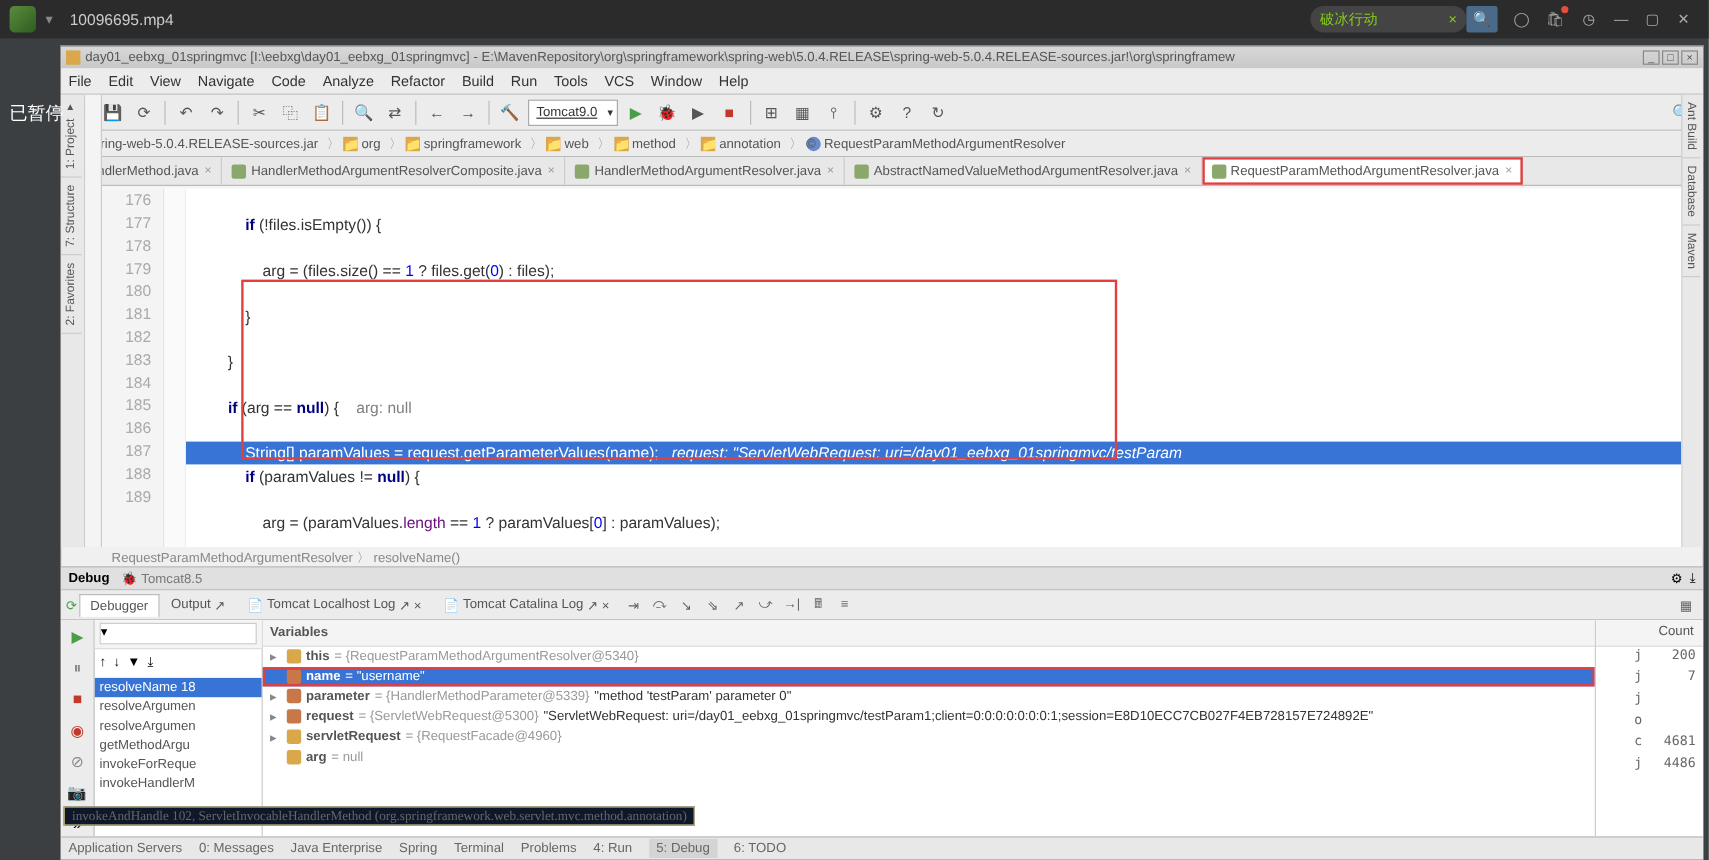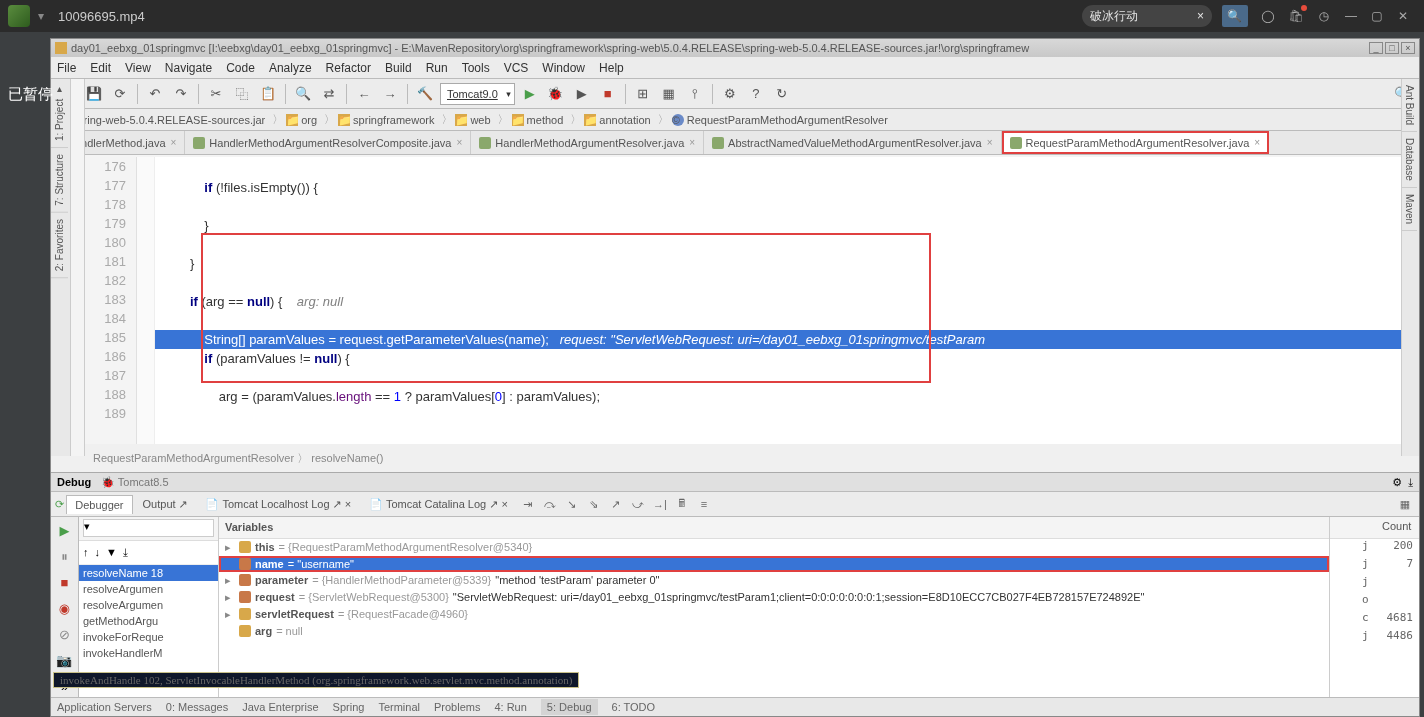--- a/index.html
+++ b/index.html
@@ -3,21 +3,21 @@
 <meta charset="utf-8">
 <style>
 * { margin: 0; padding: 0; box-sizing: border-box; font-family: "Segoe UI", Arial, sans-serif; }
 body { width: 1424px; height: 717px; background: #3c3f41; overflow: hidden; font-size: 12px; }
 
 
 .top-bar { height: 32px; background: #2b2b2b; display: flex; align-items: center; padding: 0 8px; color: #aaa; }
 .top-bar .logo { width: 22px; height: 22px; background: linear-gradient(135deg,#5a8c3e,#2e5c1e); border-radius: 4px; margin-right: 8px; }
 .top-bar .filename { color: #ccc; font-size: 13px; }
 .top-bar .spacer { flex: 1; }
-.top-bar .search-box { width: 130px; height: 22px; background: #444; border-radius: 11px; display: flex; align-items: center; padding: 0 8px; color: #e5e5e5; margin-right: 10px; }
+.top-bar .search-box { width: 130px; height: 22px; background: #444; border-radius: 11px; display: flex; align-items: center; padding: 0 8px; color: #84cc16; margin-right: 0; }
 .top-bar .search-box .close-x { margin-left: auto; cursor: pointer; }
 .top-bar .blue-btn { width: 26px; height: 22px; background: #4a6a8a; border-radius: 2px; display: flex; align-items: center; justify-content: center; margin-right: 6px; }
 .top-bar .icon { width: 18px; height: 18px; margin: 0 5px; color: #aaa; display: flex; align-items: center; justify-content: center; position: relative; }
 .red-dot { position: absolute; top: -2px; right: -2px; width: 6px; height: 6px; background: #e74c3c; border-radius: 50%; }
 .top-bar .win-btn { width: 26px; color: #aaa; text-align: center; }
 
 
 .paused { position: absolute; top: 85px; left: 8px; color: #fff; font-size: 15px; font-family: Liberation Serif, serif; z-index: 10; }
 
 
@@ -74,28 +74,28 @@
 
 
 .editor-area { position: absolute; left: 34px; right: 18px; top: 118px; bottom: 260px; background: #fff; display: flex; overflow: hidden; }
 .gutter { width: 52px; background: #f4f4f4; border-right: 1px solid #e0e0e0; padding-top: 2px; text-align: right; font-family: Consolas, monospace; font-size: 13px; color: #aaa; }
 .gutter div { height: 19px; padding-right: 10px; }
 .gutter-marks { width: 18px; background: #fafafa; border-right: 1px solid #eee; }
 .code { flex: 1; font-family: Consolas, monospace; font-size: 13px; line-height: 19px; padding-top: 2px; white-space: pre; color: #333; position: relative; }
 .code .line { height: 19px; padding-left: 6px; }
 .kw { color: #000080; font-weight: bold; }
 .num { color: #0000ff; }
-.comment { color: #808080; font-style: italic; }
+.comment { color: #808080; }
 .comment2 { color: #598b5a; font-style: italic; }
 .red-box { position: absolute; border: 2px solid #e04040; pointer-events: none; }
 .exec-line { background: #3874d6; color: #fff !important; display: inline-block; min-width: 100%; }
 .exec-line .kw, .exec-line .str, .exec-line .comment2 { color: #fff !important; }
 
 
-.method-crumb { position: absolute; left: 34px; right: 18px; bottom: 244px; height: 28px; background: #f0f0f0; font-size: 11px; color: #888; padding: 0 8px; display: flex; align-items: center; }
+.method-crumb { position: absolute; left: 34px; right: 18px; bottom: 244px; height: 16px; background: #f0f0f0; font-size: 11px; color: #888; padding: 0 8px; display: flex; align-items: center; }
 
 
 .debug-panel { position: absolute; left: 0; right: 0; bottom: 0; height: 244px; background: #ececec; border-top: 1px solid #aaa; display: flex; flex-direction: column; }
 .debug-header { height: 20px; background: #e0e0e0; border-bottom: 1px solid #bbb; display: flex; align-items: center; padding: 0 6px; font-size: 11px; }
 .debug-header .dh-label { display: flex; align-items: center; gap: 4px; }
 .debug-header .spacer { flex: 1; }
 .debug-tabs { height: 26px; background: #ececec; border-bottom: 1px solid #bbb; display: flex; align-items: center; padding: 0 4px; font-size: 11px; gap: 2px; }
 .debug-tabs .dtab { padding: 3px 8px; display: flex; align-items: center; gap: 3px; color: #555; }
 .debug-tabs .dtab.active { background: #fff; border: 1px solid #bbb; border-bottom: none; }
 .debug-tabs .dbtn { width: 20px; height: 20px; display: flex; align-items: center; justify-content: center; color: #666; }
@@ -331,20 +331,21 @@
         <div>184</div>
         <div>185</div>
         <div>186</div>
         <div>187</div>
         <div>188</div>
         <div>189</div>
     </div>
     <div class="gutter-marks"></div>
     <div class="code">
 <div class="line">            <span class="kw">if</span> (!files.isEmpty()) {</div>
+<div class="line">                arg = (files.size() == <span class="num">1</span> ? files.get(<span class="num">0</span>) : files);</div>
 <div class="line">            }</div>
 <div class="line">        }</div>
 <div class="line">        <span class="kw">if</span> (arg == <span class="kw">null</span>) {    <span class="comment">arg: null</span></div>
 <div class="line exec-line">            String[] paramValues = request.getParameterValues(name);   <span class="comment2">request: "ServletWebRequest: uri=/day01_eebxg_01springmvc/testParam</span></div>
 <div class="line">            <span class="kw">if</span> (paramValues != <span class="kw">null</span>) {</div>
 <div class="line">                arg = (paramValues.<span style="color:#660e7a">length</span> == <span class="num">1</span> ? paramValues[<span class="num">0</span>] : paramValues);</div>
 
 
 
 

